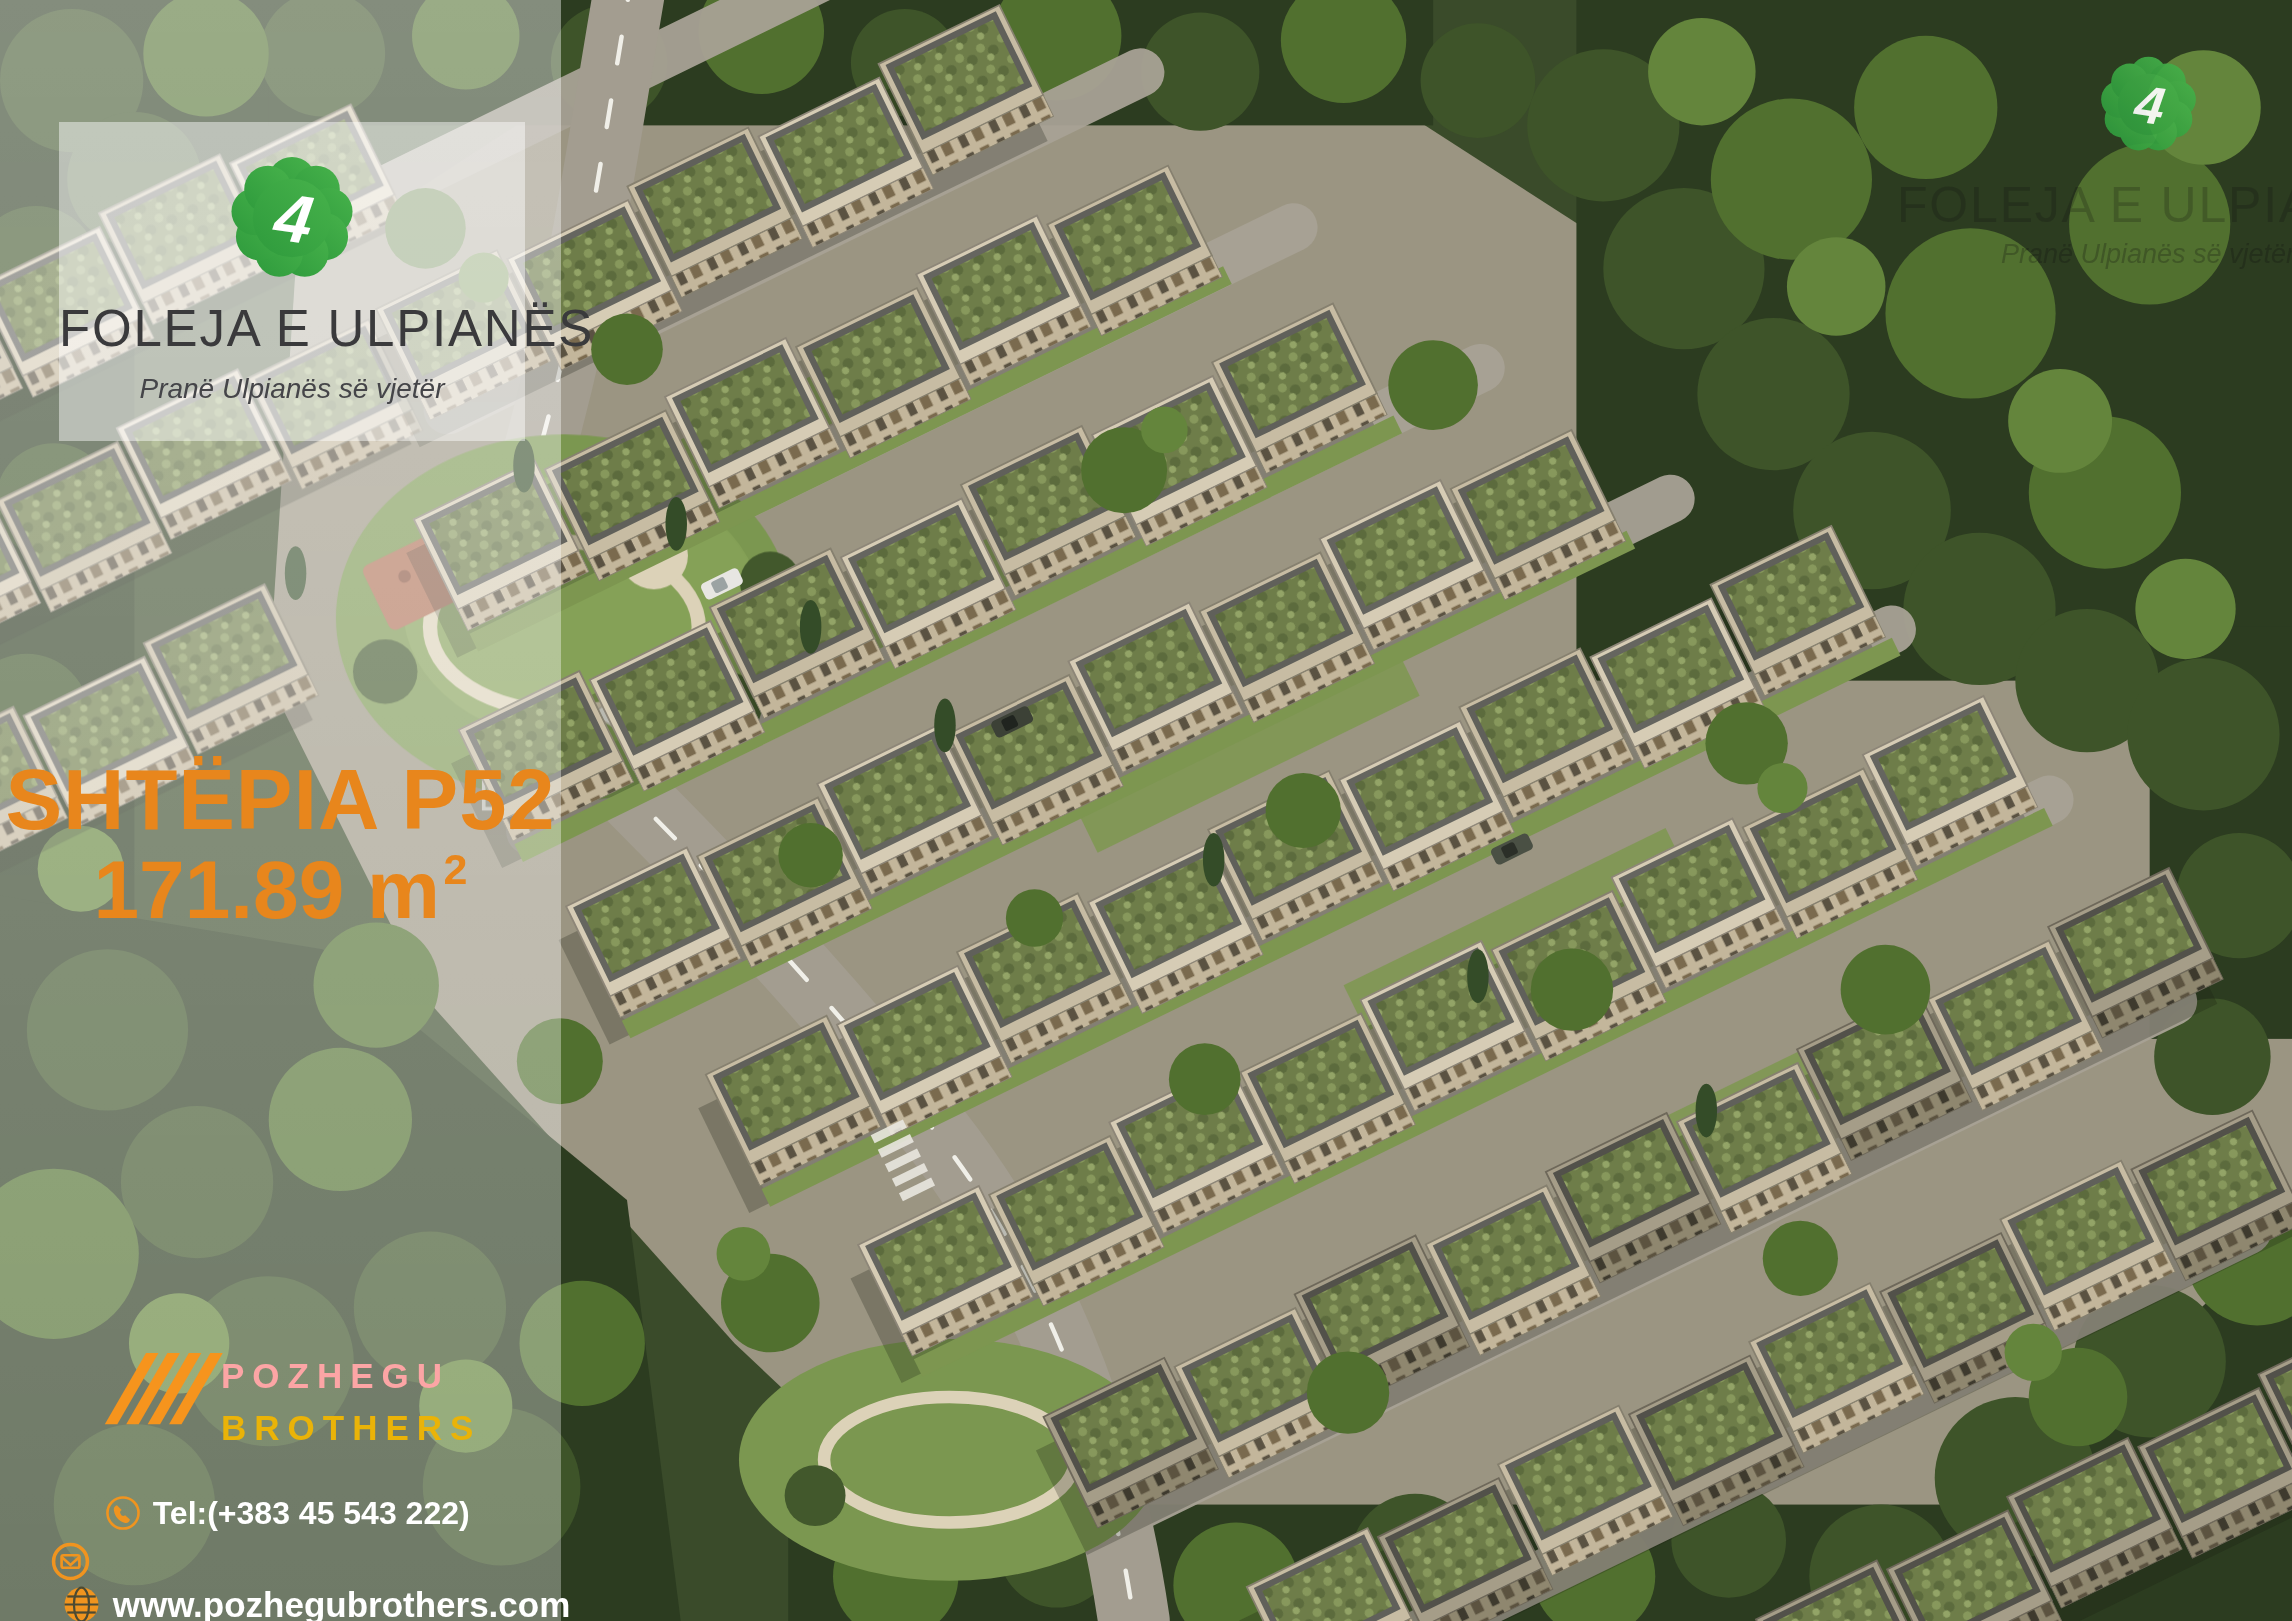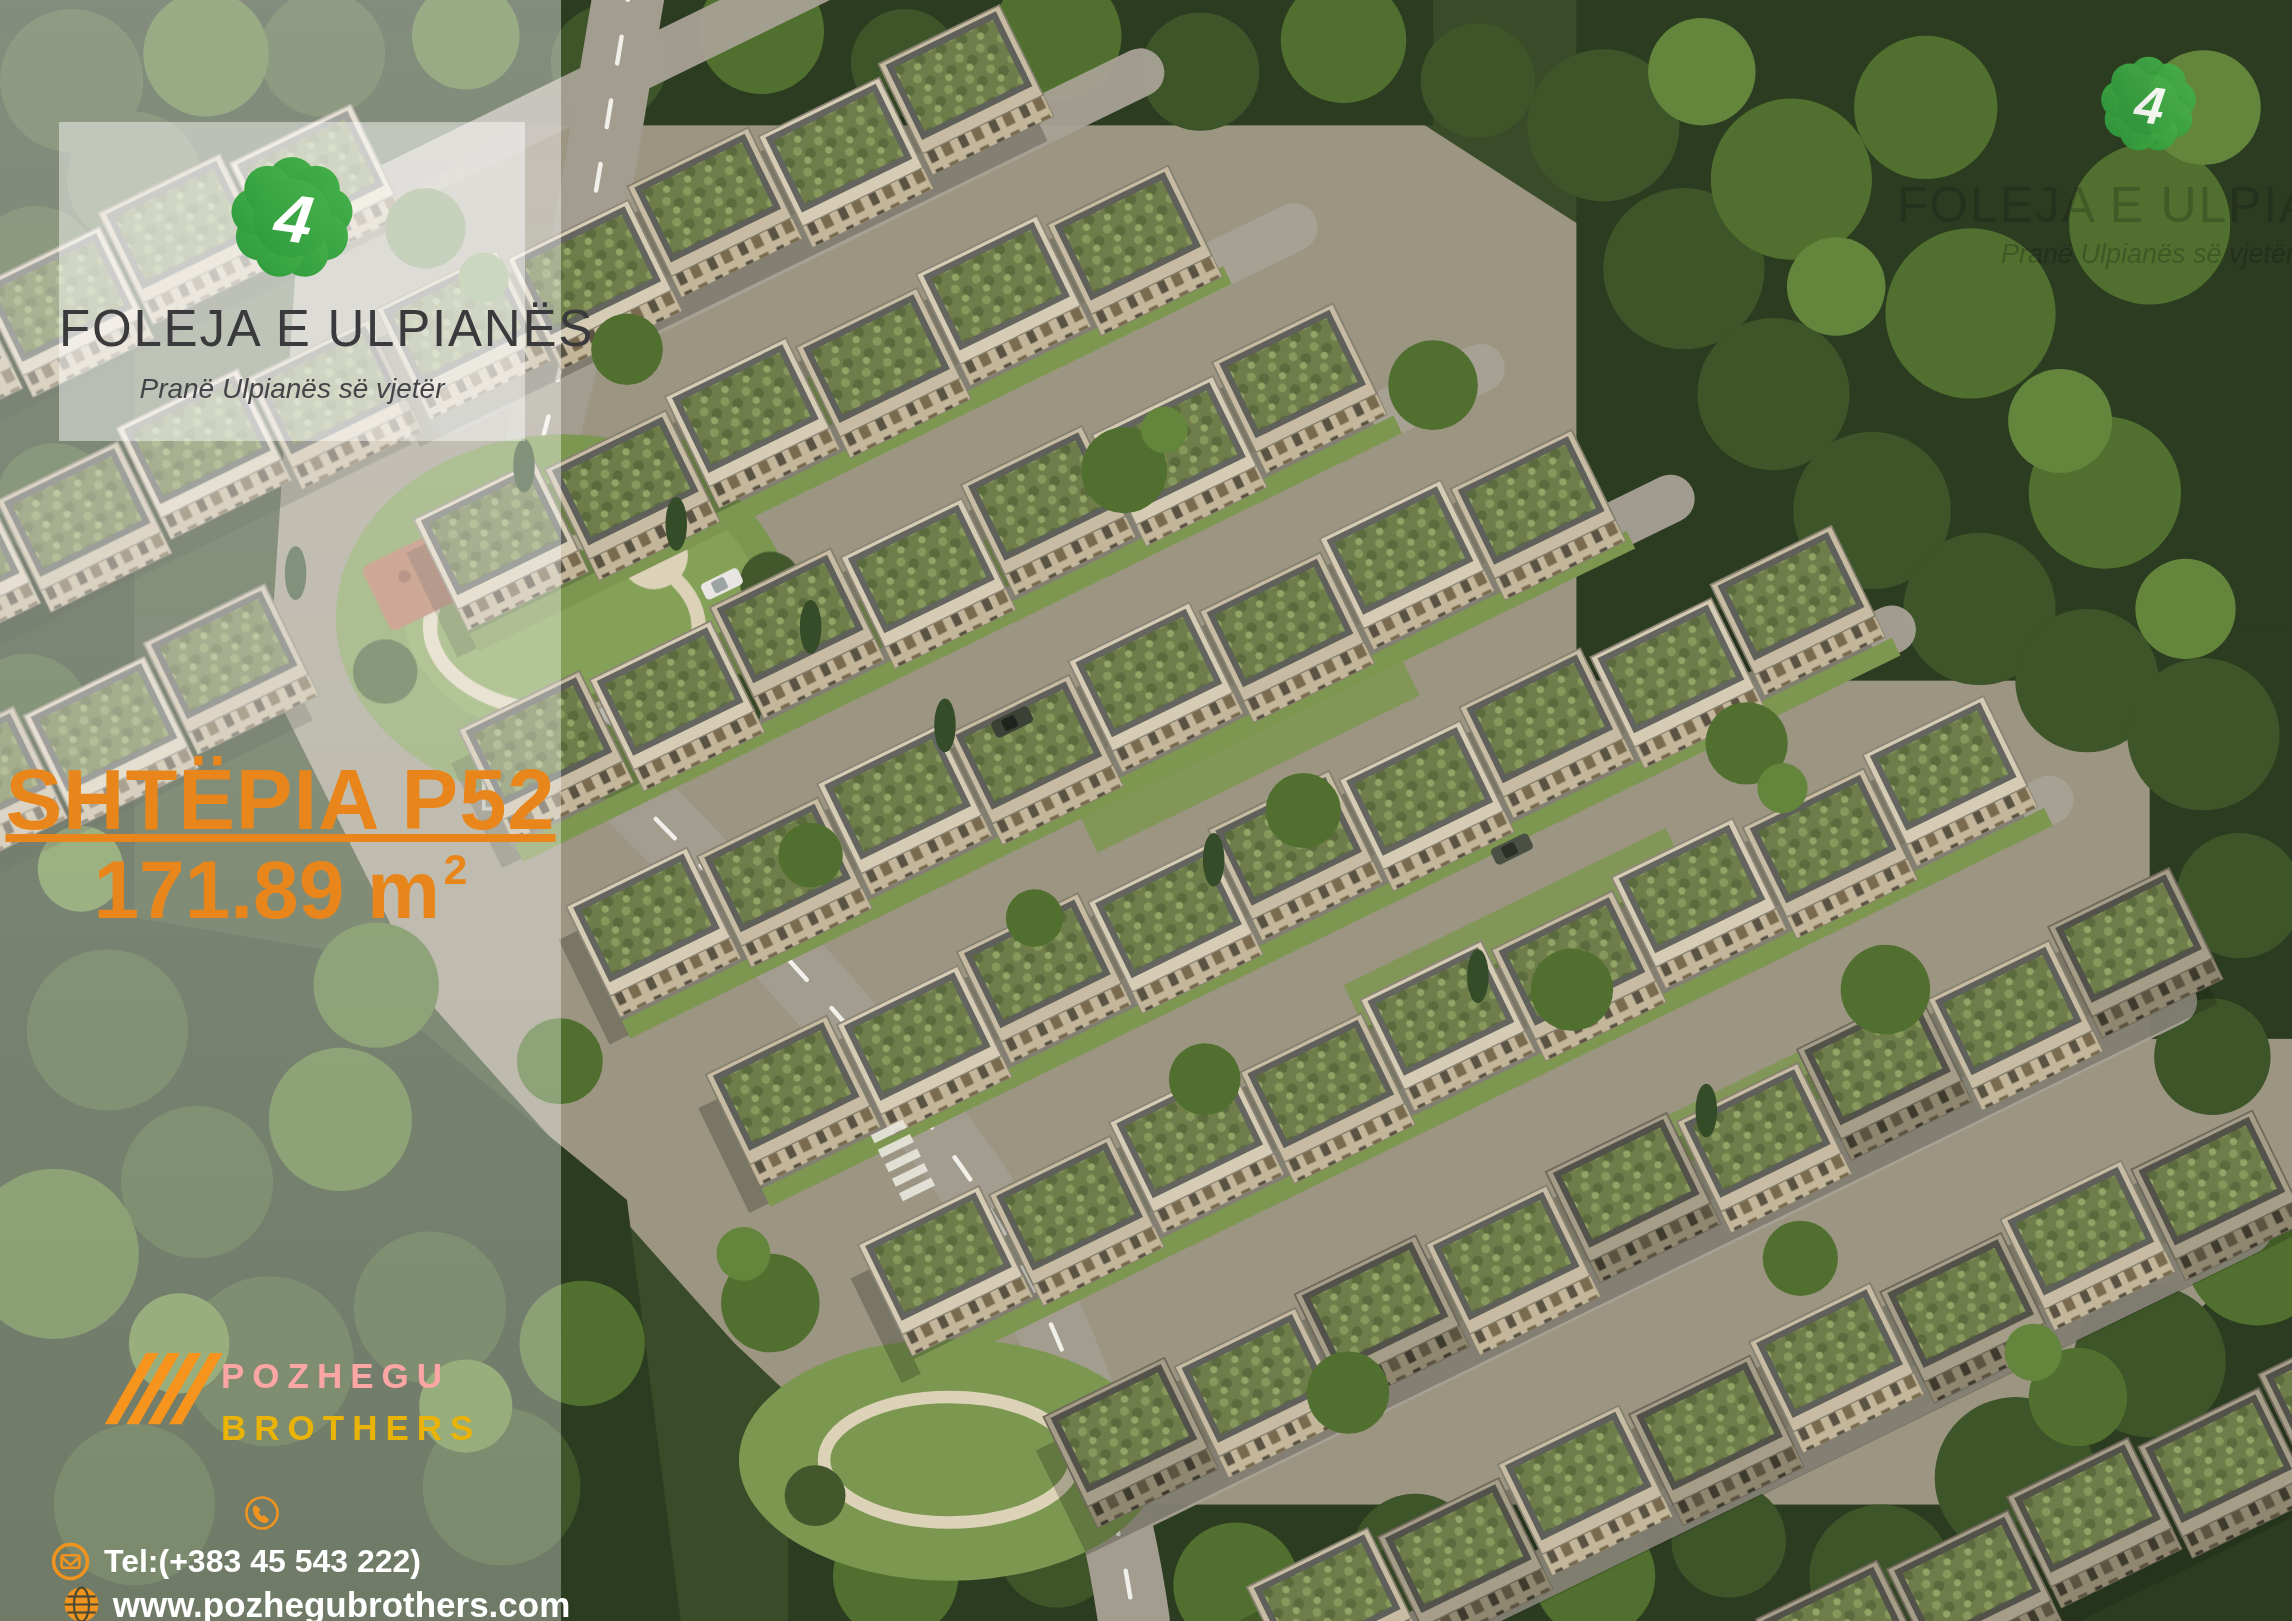--- a/index.html
+++ b/index.html
@@ -19,36 +19,36 @@
     background:rgba(255,255,255,.46); }
   .clover-main { position:absolute; left:171px; top:34px; width:124px; height:124px; }
   .brand-name { position:absolute; left:0; top:177px; width:100%; text-align:center;
     font-size:51px; font-weight:300; letter-spacing:1.8px; color:#3a3a3c; white-space:nowrap; }
   .brand-tagline { position:absolute; left:0; top:251px; width:100%; text-align:center;
     font-style:italic; font-size:28px; color:#454549; }
 
   
   .listing { position:absolute; left:0; top:754px; width:561px; z-index:3; text-align:center;
     color:#e8861c; font-weight:800; line-height:1.08; }
-  .listing-title { font-size:85px; letter-spacing:0.9px;text-decoration:underline; }
+  .listing-title { font-size:85px; letter-spacing:0.9px; }
   .listing-area  { font-size:82px; }
   .listing-area sup { font-size:43px; vertical-align:34px; margin-left:3.6px; }
 
   
   .developer { position:absolute; left:106px; top:1340px; width:385px; height:122px; z-index:3; }
   .stripes { position:absolute; left:0; top:10.7px; width:116px; height:77px; overflow:visible; }
   .dev-top    { position:absolute; left:115px; top:16px; font-size:35px; font-weight:bold;
                 letter-spacing:8px; color:#fca5a5; }
   .dev-bottom { position:absolute; left:115px; top:68px; font-size:35px; font-weight:bold;
                 letter-spacing:8px; color:#eab308; }
 
   
   .contacts { position:absolute; left:0; top:1487px; width:573px; z-index:3; list-style:none; }
   .contact-row { position:absolute; display:flex; align-items:center; gap:10.7px; white-space:nowrap; }
-  .contact-row.phone   { left:104px; top:7.2px;flex-direction:column;  }
+  .contact-row.phone   { left:104px; top:7.2px;  }
   .contact-row.email   { left:50px;  top:54px; }
   .contact-row.website { left:61px;  top:97px;}
   .contact-text { color:#ffffff; font-weight:bold; }
   .phone   .contact-text { font-size:32px; }
   .email   .contact-text { font-size:35px; }
   .website .contact-text { font-size:35px; }
   .cicon { flex:0 0 auto; }
 
   
   .watermark { position:absolute; left:1897px; top:56px; width:502px; z-index:1; text-align:center; }

